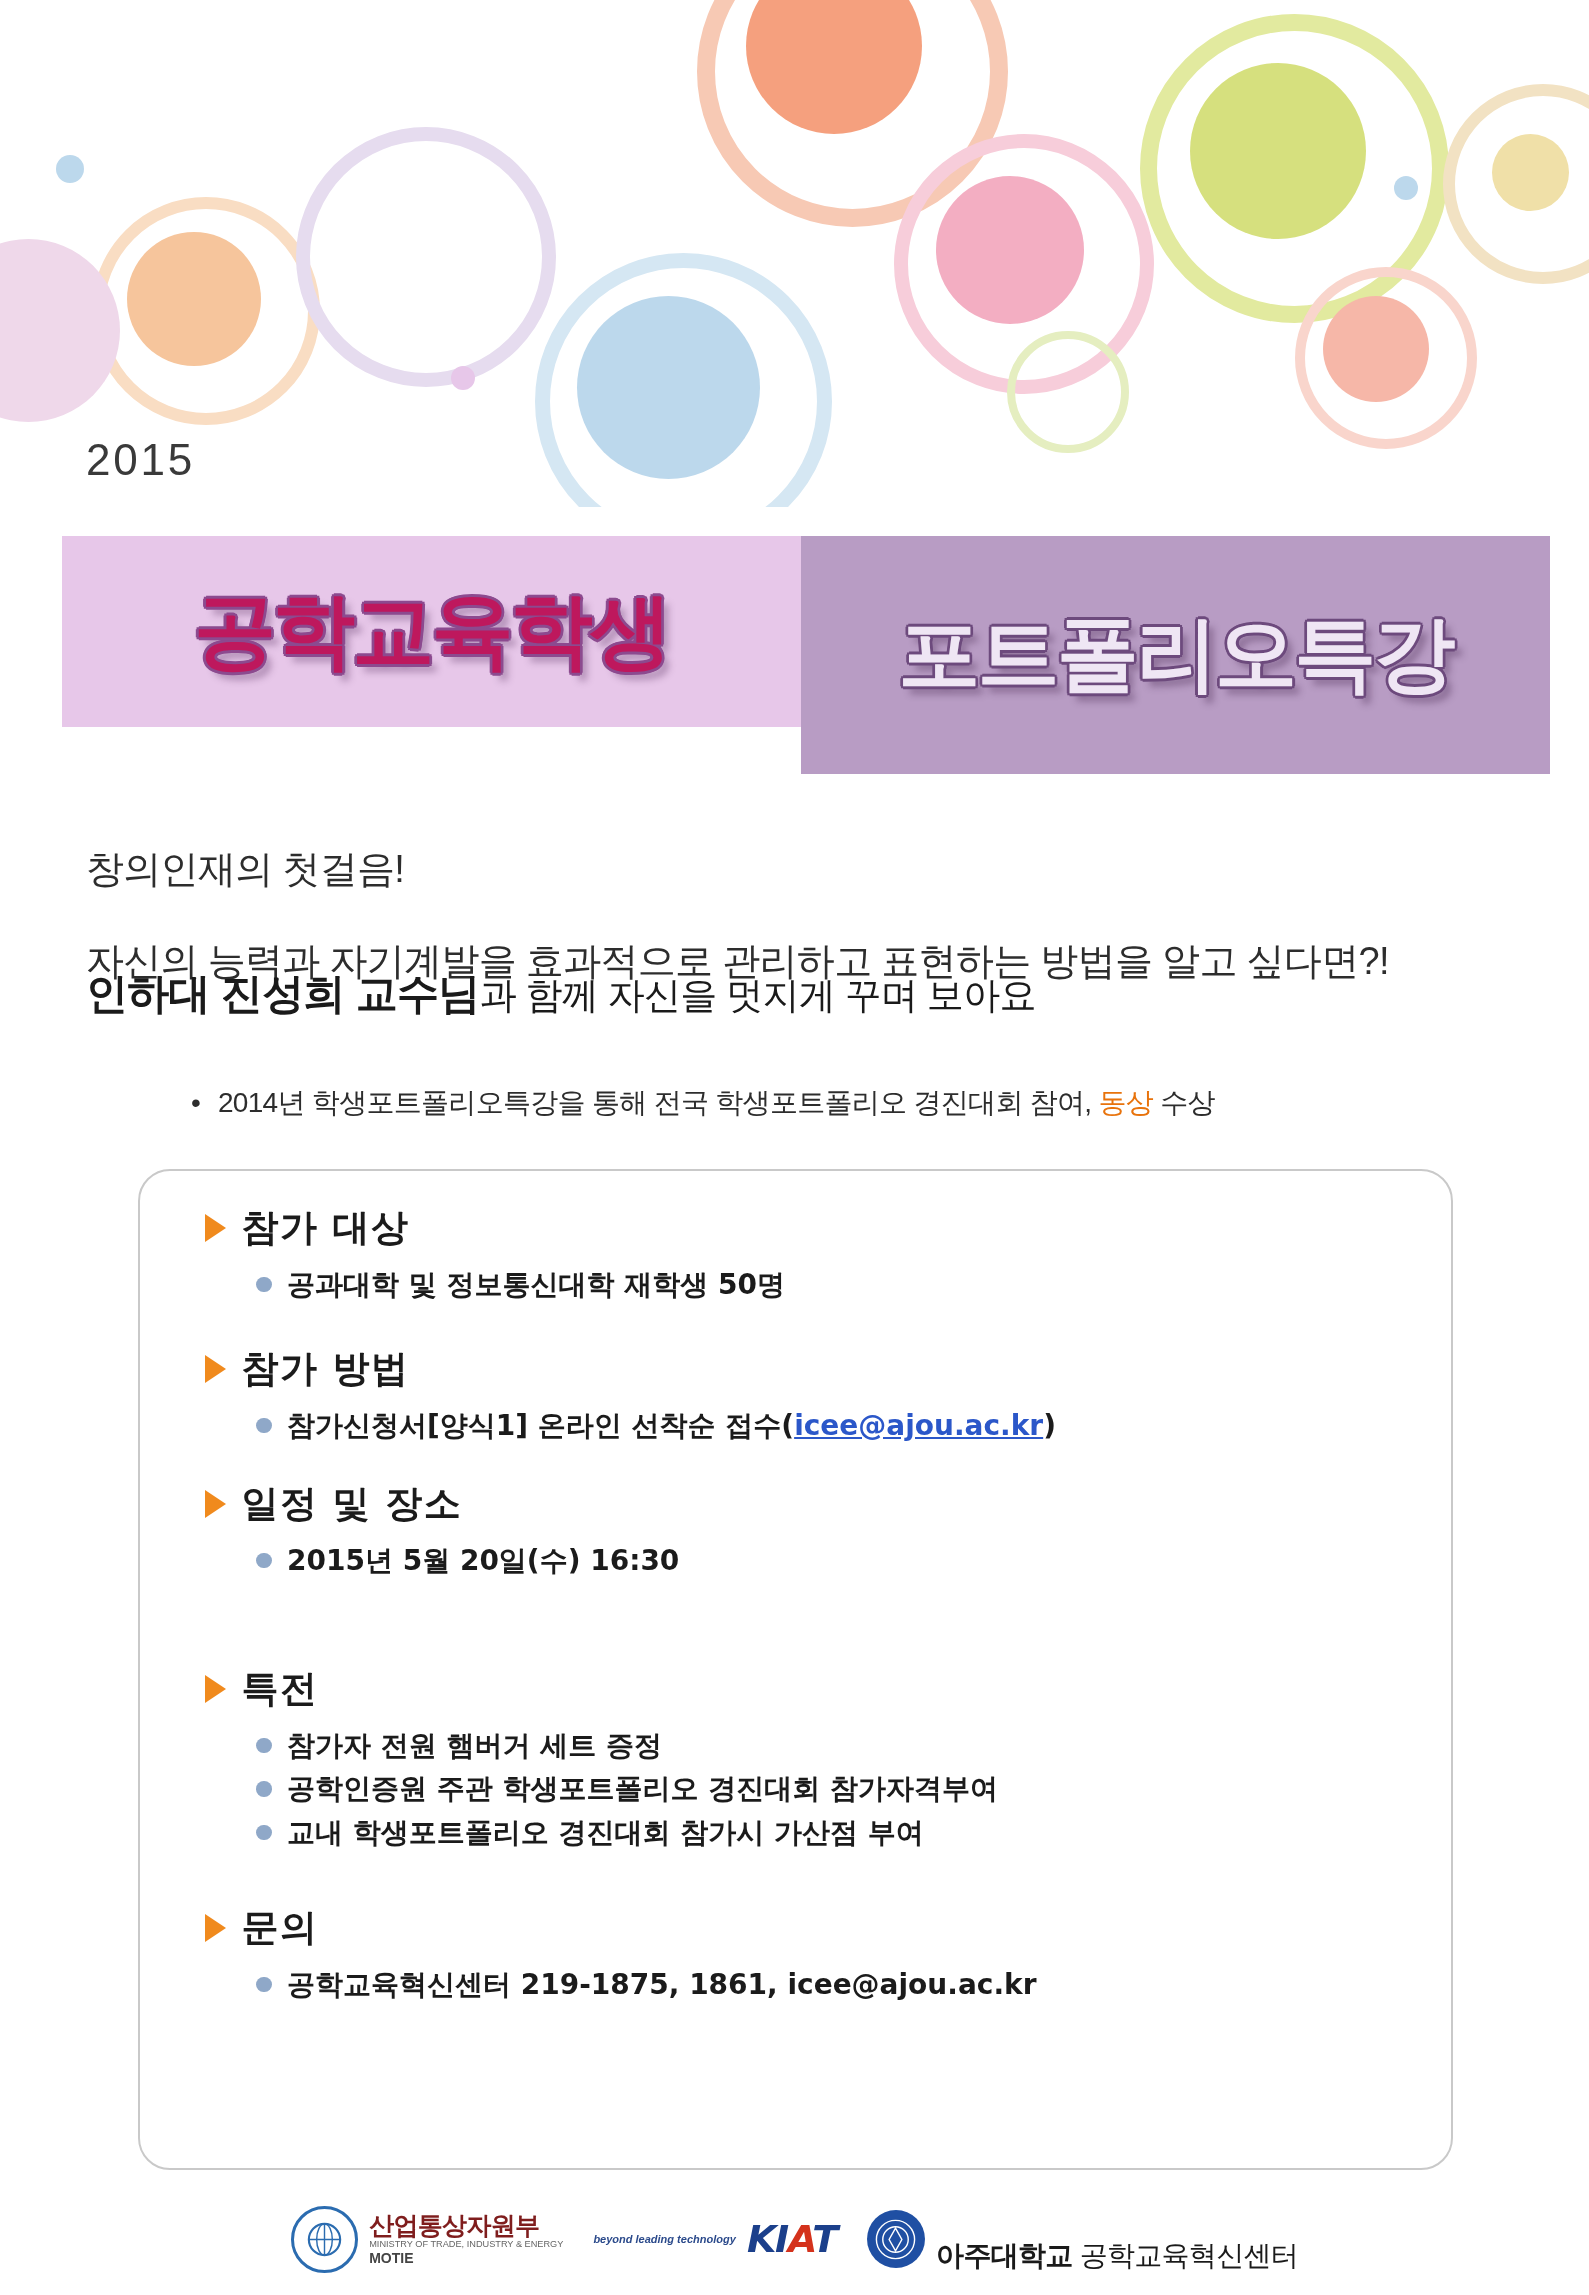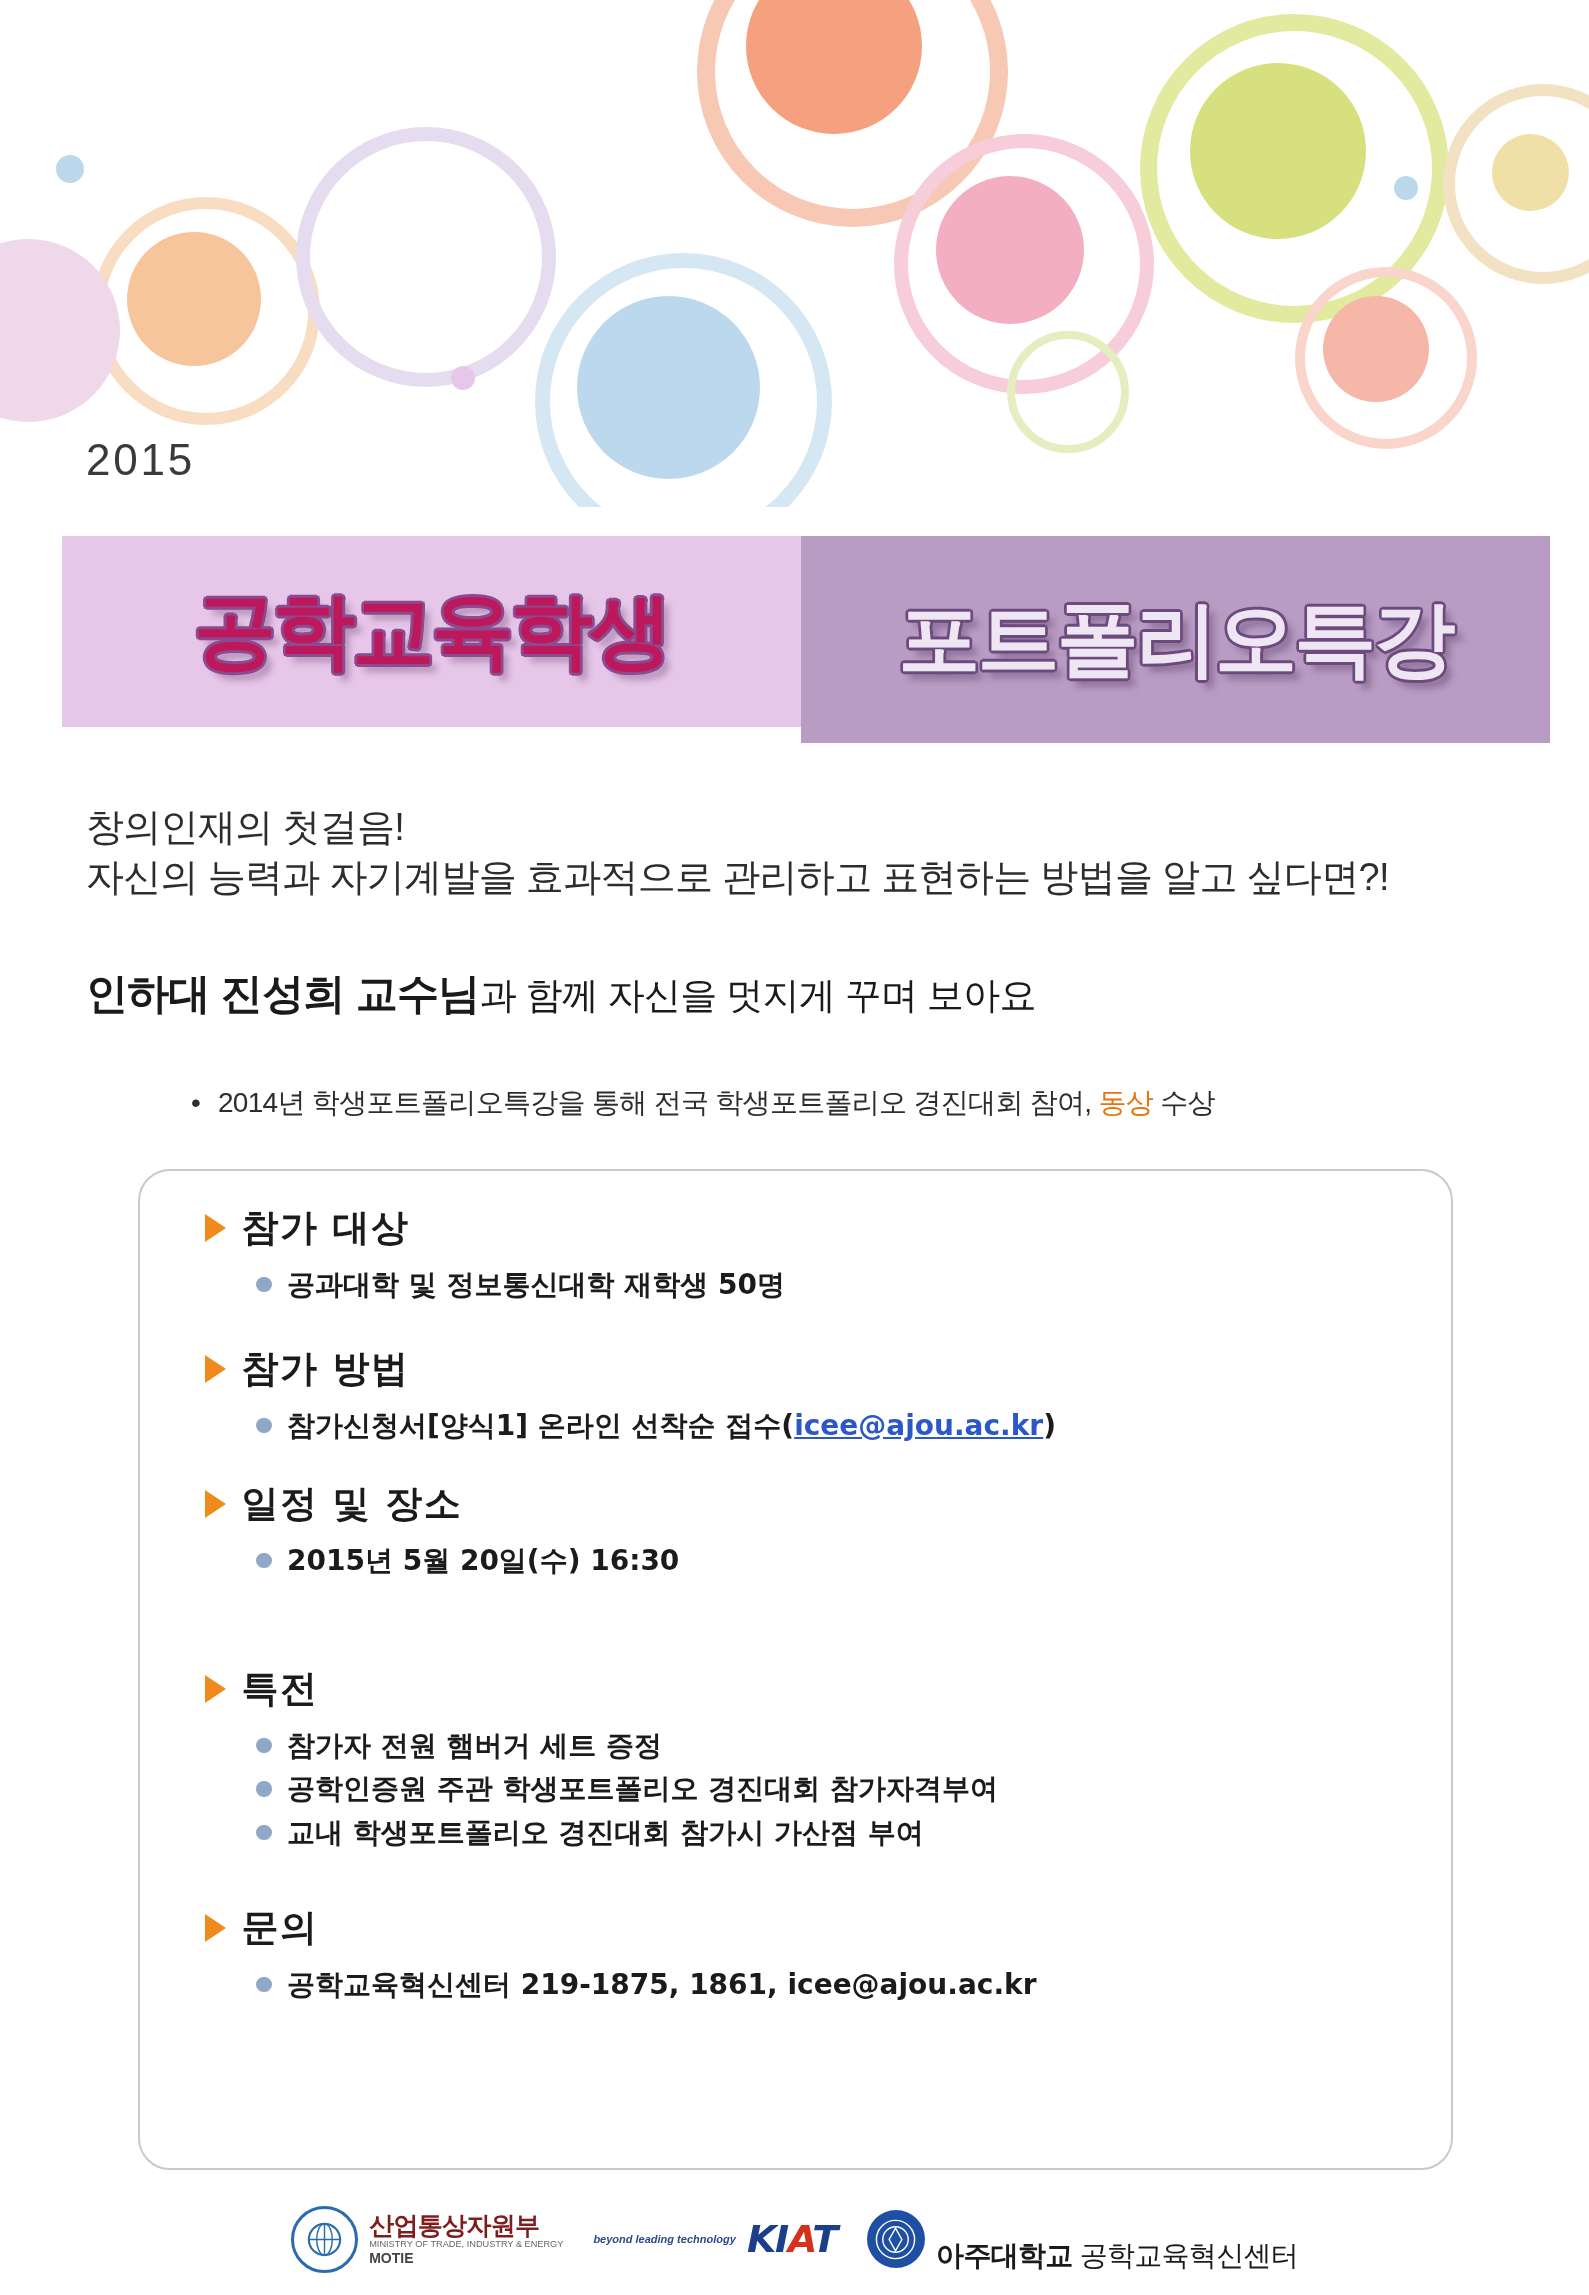--- a/index.html
+++ b/index.html
@@ -60,21 +60,21 @@
   .band-left {
     width: 739px;
     height: 191px;
     background: #e7c7e9;
     display: flex;
     align-items: center;
     justify-content: center;
   }
   .band-right {
     flex: 1;
-    height: 207px;
+    height: 238px;
     background: #b89cc4;
     display: flex;
     align-items: center;
     justify-content: center;
   }
   .title-text {
     font-family: "DejaVu Sans", sans-serif;
     font-weight: 700;
     font-size: 82px;
     letter-spacing: -2.8px;
@@ -98,20 +98,21 @@
     position: absolute;
     left: 86px;
     top: 802px;
     width: 1429px;
     color: #2d2d2d;
   }
   .intro-line {
     font-size: 38px;
     line-height: 1.32;
     letter-spacing: -0.7px;
+    margin-top: 42px;
   }
   .lead {
     position: absolute;
     left: 86px;
     top: 966px;
     font-size: 37px;
     letter-spacing: -0.7px;
     color: #1a1a1a;
     white-space: nowrap;
   }

